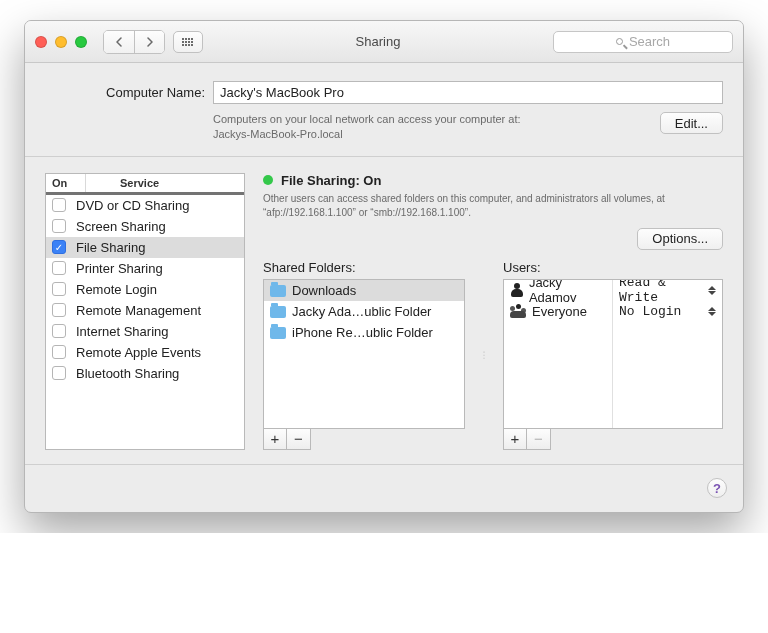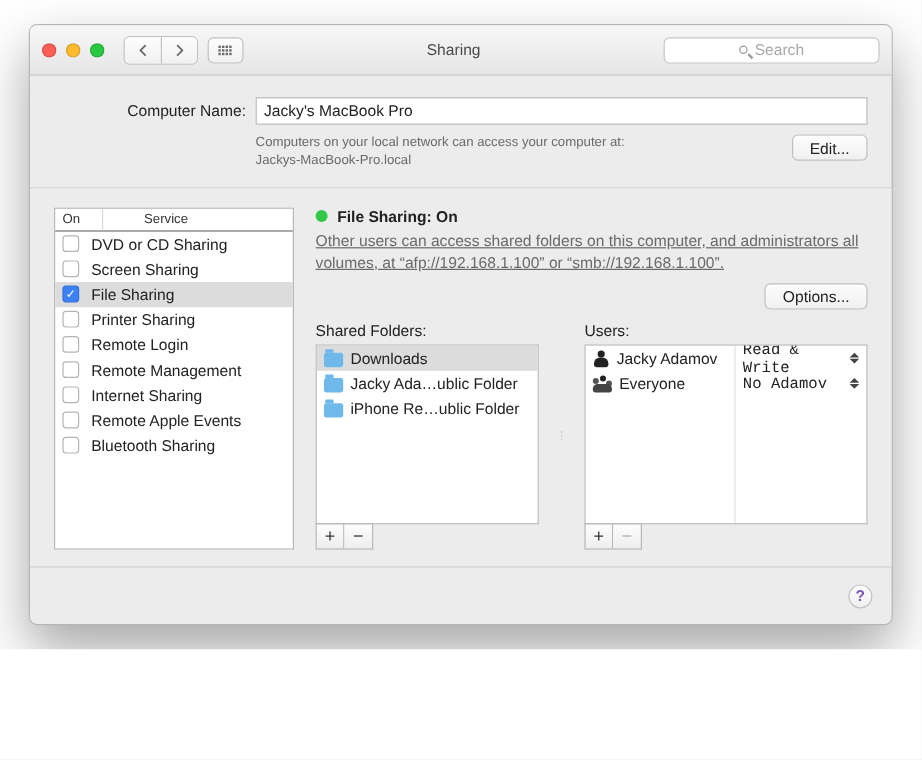--- a/index.html
+++ b/index.html
@@ -53,44 +53,44 @@
     height:22px; padding:0 14px; border:1px solid #c1c1c1; border-radius:5px;
     background:linear-gradient(#fdfdfd,#f0f0f0); font-size:13px; color:#222;
     display:inline-flex; align-items:center;
   }
 
   
   .content { padding: 16px 20px 14px; display:flex; gap:18px; background:#ececec; }
   .services-panel {
     width:200px; background:#fff; border:1px solid #b9b9b9;
   }
-  .svc-header { display:flex; border-bottom:1px solid #737373; font-size:11px; color:#333; }
+  .svc-header { display:flex; border-bottom:3px solid #737373; font-size:11px; color:#333;font-weight:bold; }
   .svc-header .on { width:40px; padding:3px 6px; border-right:1px solid #d9d9d9; }
   .svc-header .svc { flex:1; padding:3px 6px;margin-left:28px; }
   .svc-row { display:flex; align-items:center; height:21px; padding:0 6px; }
   .svc-row.selected { background:#dcdcdc; }
   .svc-row .cb {
     width:14px; height:14px; border:1px solid #b5b5b5; border-radius:3px; background:#fff; margin-right:10px;
     display:flex; align-items:center; justify-content:center; font-size:10px; color:#fff;
   }
   .svc-row .cb.checked { background:#3b82f6; border-color:#2f6fe0; }
   .svc-row .lbl { font-size:13px; }
 
   .detail { flex:1; }
   .status-row { display:flex; align-items:center; gap:8px; margin-bottom:4px; }
   .status-dot { width:10px; height:10px; background:#34c84a; border-radius:50%; }
   .status-text { font-weight:700; }
-  .access-text { font-size:13px; color:#6a6a6a; line-height:1.4; margin-bottom:8px; padding-right:4px;text-decoration:underline; }
+  .access-text { font-size:10px; color:#6a6a6a; line-height:1.4; margin-bottom:8px; padding-right:4px; }
   .options-row { display:flex; justify-content:flex-end; margin-bottom:10px; }
 
   .folders-users { display:flex; gap:14px; }
   .col { display:flex; flex-direction:column; }
   .col-label { font-size:13px; margin-bottom:4px; }
   .col-box { border:1px solid #b9b9b9; background:#fff; height:150px; overflow:hidden; }
-  .folders-col { width:186px; }
+  .folders-col { width:202px; }
   .users-col { flex:1; }
   .users-col .col-box { display:flex; }
   .users-names { flex:1; }
   .users-perms { width:110px; border-left:1px solid #e0e0e0;font-family:Liberation Mono, monospace; }
   .list-row { display:flex; align-items:center; height:21px; padding:4px 6px; gap:6px; font-size:13px; }
   .list-row.sel { background:#dcdcdc; }
   .folder-icon {
     width:16px; height:12px; background:#6fb8ea; border-radius:2px; position:relative; top:1px;
   }
   .folder-icon::before {
@@ -300,21 +300,21 @@
             </div>
             <div class="users-perms">
               <div class="perm-row">
                 <span>Read &amp; Write</span>
                 <div class="stepv">
                     <span class="up"></span>
                     <span class="dn"></span>
                   </div>
               </div>
               <div class="perm-row">
-                <span>No Adamov</span>
+                <span>No Login</span>
                 <div class="stepv">
                     <span class="up"></span>
                     <span class="dn"></span>
                   </div>
               </div>
             </div>
           </div>
           <div class="plusminus">
             <div class="pm-btn">+</div>
             <div class="pm-btn disabled">−</div>

